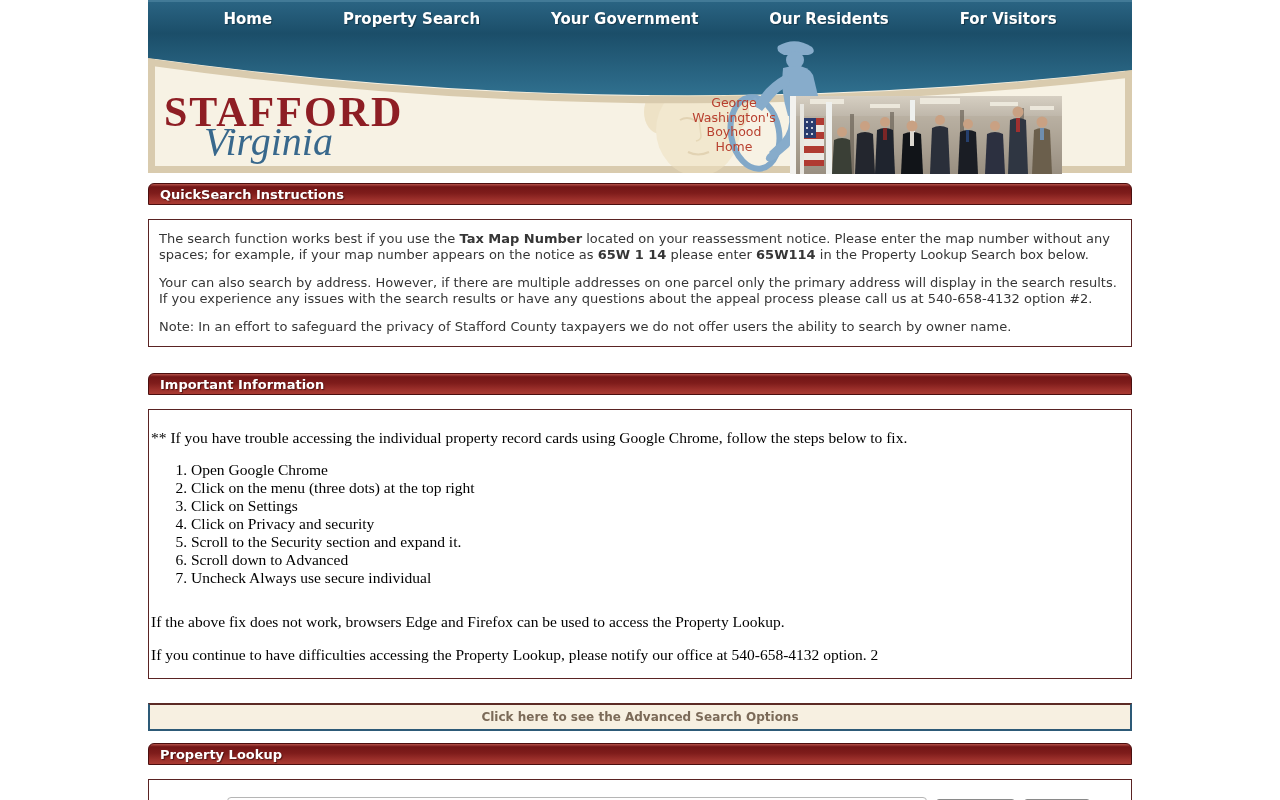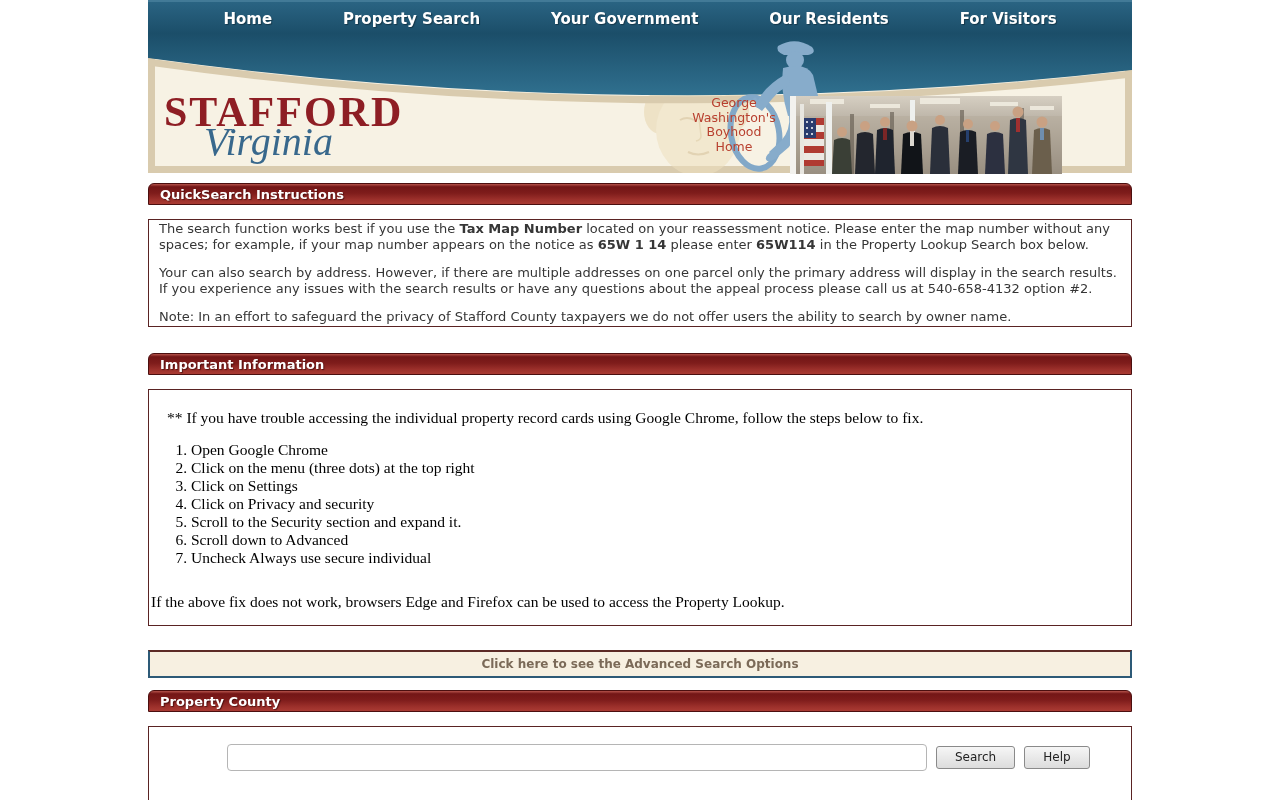--- a/index.html
+++ b/index.html
@@ -28,28 +28,28 @@
   
   .red-bar { height:22px; line-height:21px; color:#fff; font-weight:bold;
              font-size:13px; padding-left:11px;
              background:linear-gradient(180deg,#b5524a 0%,#731616 14%,#7e1c1b 45%,#9c302b 78%,#aa3b33 100%);
              border:1px solid #4c0f0f; border-radius:6px 6px 0 0;
              text-shadow:1px 1px 1px rgba(40,0,0,.6); margin-bottom:14px; }
   .white-box { background:#fff; border:1px solid #5a2323; }
 
   
   .qs { margin-top:10px; }
-  .qs .white-box { padding:1px 10px; font-size:13px; line-height:15.5px; color:#363636; }
+  .qs .white-box { padding:11px 10px; font-size:13px; line-height:15.5px; color:#363636; }
   .qs p + p { margin-top:13px; }
 
   
   .imp { margin-top:26px; }
   .imp .white-box { font-family:"Liberation Serif",serif; font-size:15.5px;
                     line-height:19px; color:#000; padding:2px 8px 14px 2px; }
-  .imp .intro { margin:16px 0 14px 16px; }
+  .imp .intro { margin:16px 0 14px 0; }
   .imp ol { margin:0; padding-left:40px; }
   .imp ol li { line-height:18px; }
   .imp .after1 { margin:25px 0 0 0; }
   .imp .after2 { margin:14px 0 0 0; }
 
   
   .advanced { margin-top:24px; height:28px; line-height:24px; text-align:center;
               background:#f7f0e1; color:#7b6a58; font-weight:bold; font-size:12px;
               border:2px solid #2d5a77; border-top-color:#5c2a25; cursor:pointer; }
 
@@ -223,27 +223,28 @@
       <ol>
         <li>Open Google Chrome</li>
         <li>Click on the menu (three dots) at the top right</li>
         <li>Click on Settings</li>
         <li>Click on Privacy and security</li>
         <li>Scroll to the Security section and expand it.</li>
         <li>Scroll down to Advanced</li>
         <li>Uncheck Always use secure individual</li>
       </ol>
       <p class="after1">If the above fix does not work, browsers Edge and Firefox can be used to access the Property Lookup.</p>
+      <p class="after2">If you continue to have difficulties accessing the Property Lookup, please notify our office at 540-658-4132 option. 2</p>
     </div>
   </div>
 
   <div class="advanced">Click here to see the Advanced Search Options</div>
 
   <div class="lookup">
-    <div class="red-bar">Property County</div>
+    <div class="red-bar">Property Lookup</div>
     <div class="white-box">
       <input class="search-input" type="text" value="" style="">
       <button class="btn">Search</button>
       <button class="btn">Help</button>
     </div>
   </div>
 
 </div>
 
 </body></html>

